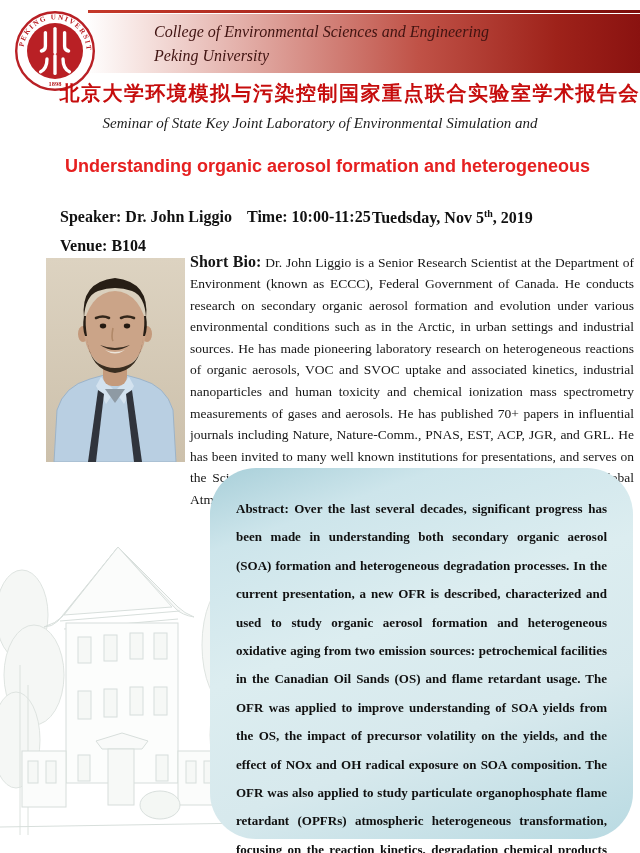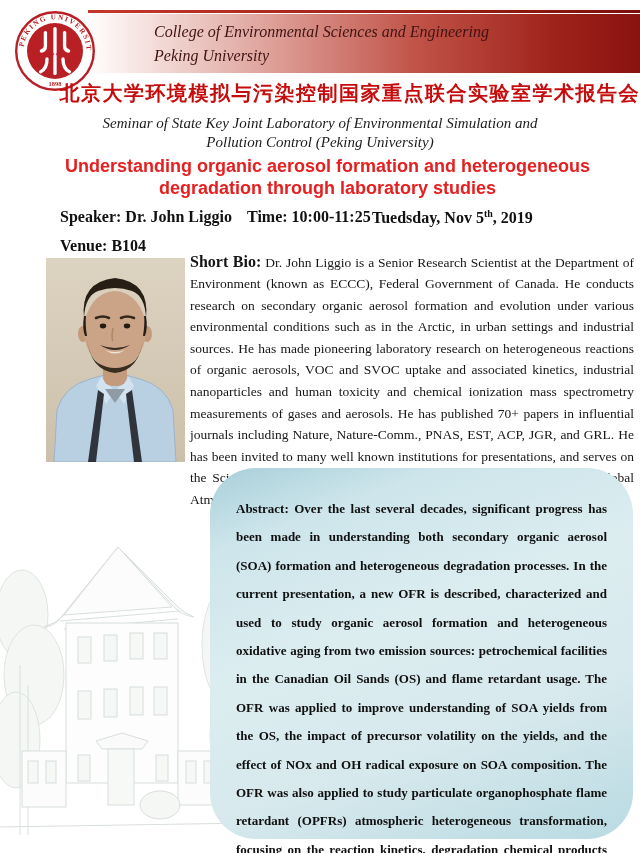--- a/index.html
+++ b/index.html
@@ -95,25 +95,23 @@
       <path d="M62,27 V44 Q62,49 67,50"></path>
       <path d="M50,56 V78"></path>
       <path d="M40,60 Q40,72 32,76"></path>
       <path d="M60,60 Q60,72 68,76"></path>
     </g>
   </svg>
 
   <div class="cn-title">北京大学环境模拟与污染控制国家重点联合实验室学术报告会</div>
   <div class="subtitle">
     <div>Seminar of State Key Joint Laboratory of Environmental Simulation and</div>
-    <div>Pollution Control (Peking University)</div>
   </div>
   <div class="talk-title">
     <div>Understanding organic aerosol formation and heterogeneous</div>
-    <div>degradation through laboratory studies</div>
   </div>
 
   <span class="info-line speaker-span">Speaker: Dr. John Liggio</span>
   <span class="info-line time-span">Time: 10:00-11:25</span>
   <span class="info-line date-span"><span>Tuedsday, Nov 5</span><sup>th</sup><span>, 2019</span></span>
   <span class="info-line venue-span">Venue: B104</span>
 
   <svg class="speaker-photo" viewBox="0 0 139 204" preserveAspectRatio="none">
     <defs>
       <linearGradient id="phBg" x1="0" y1="0" x2="0" y2="1">

